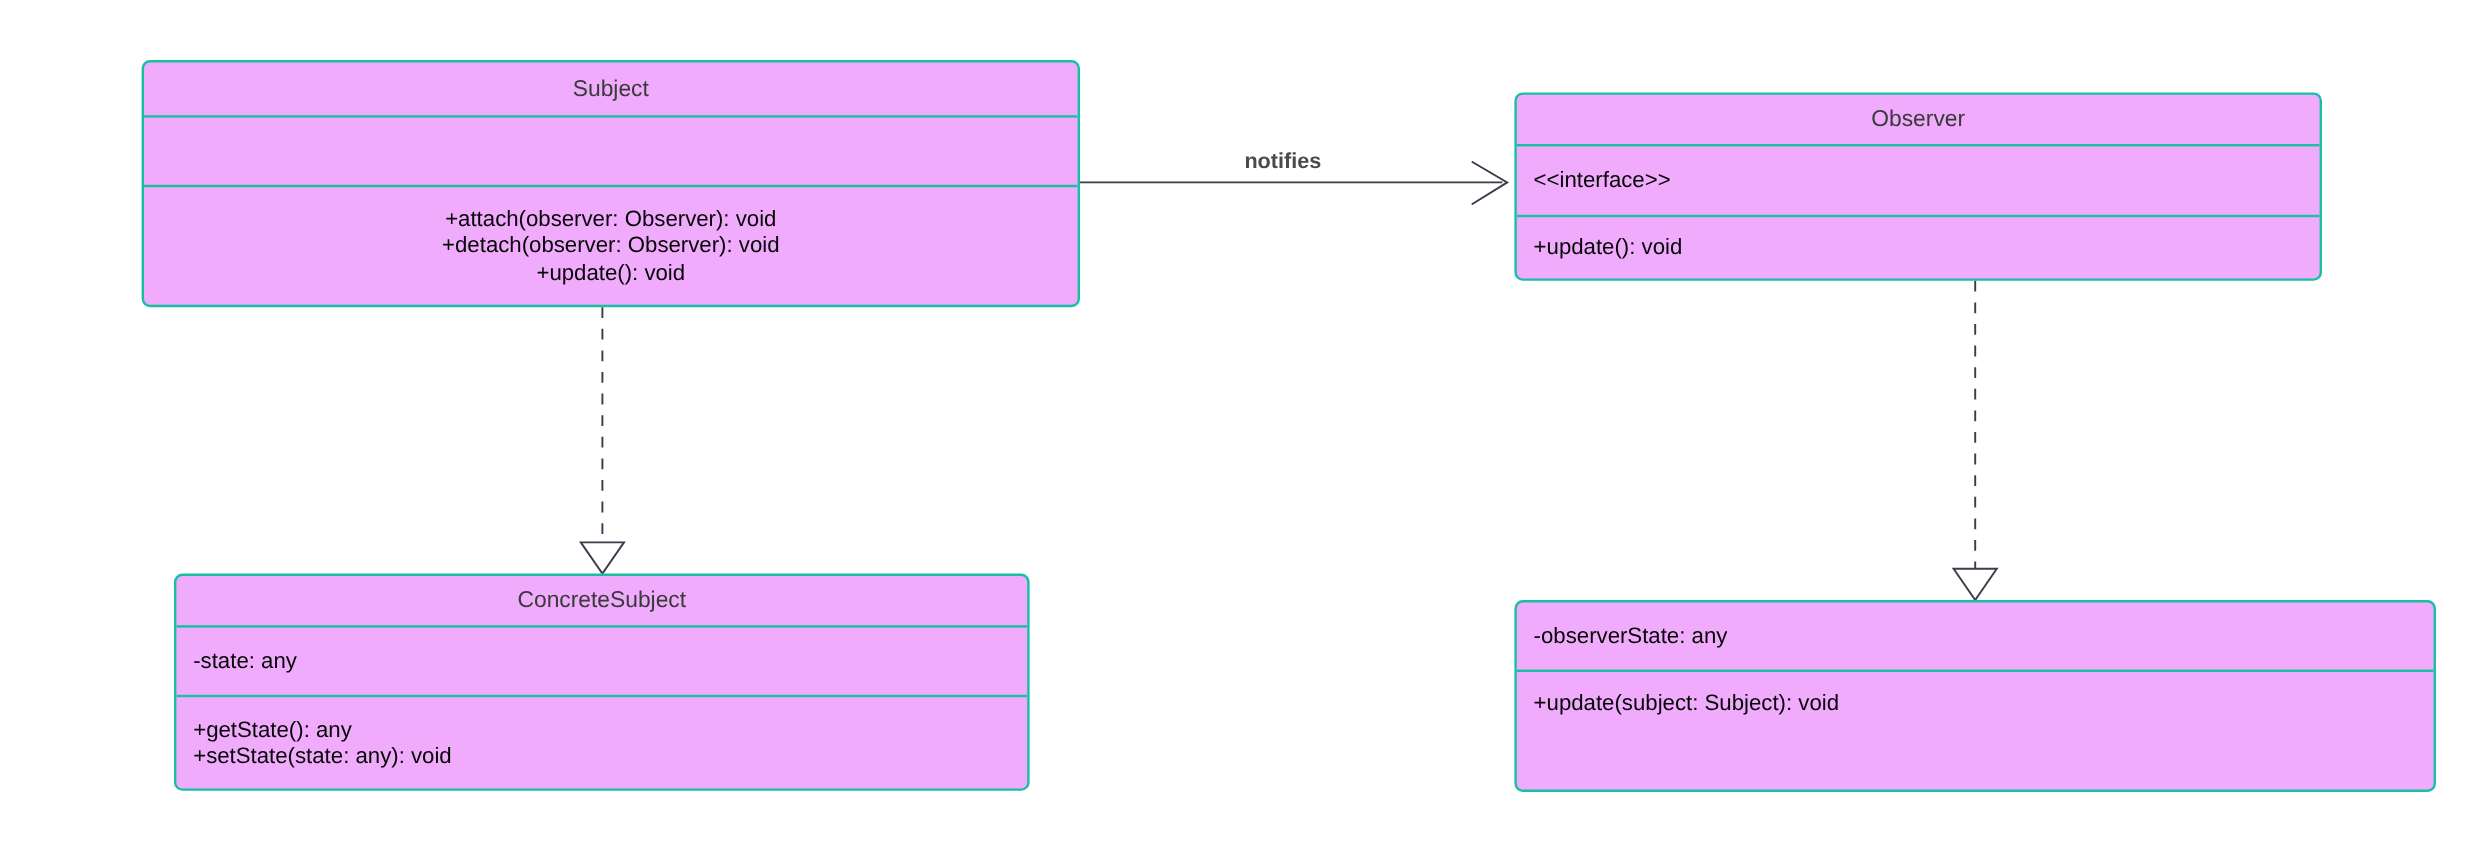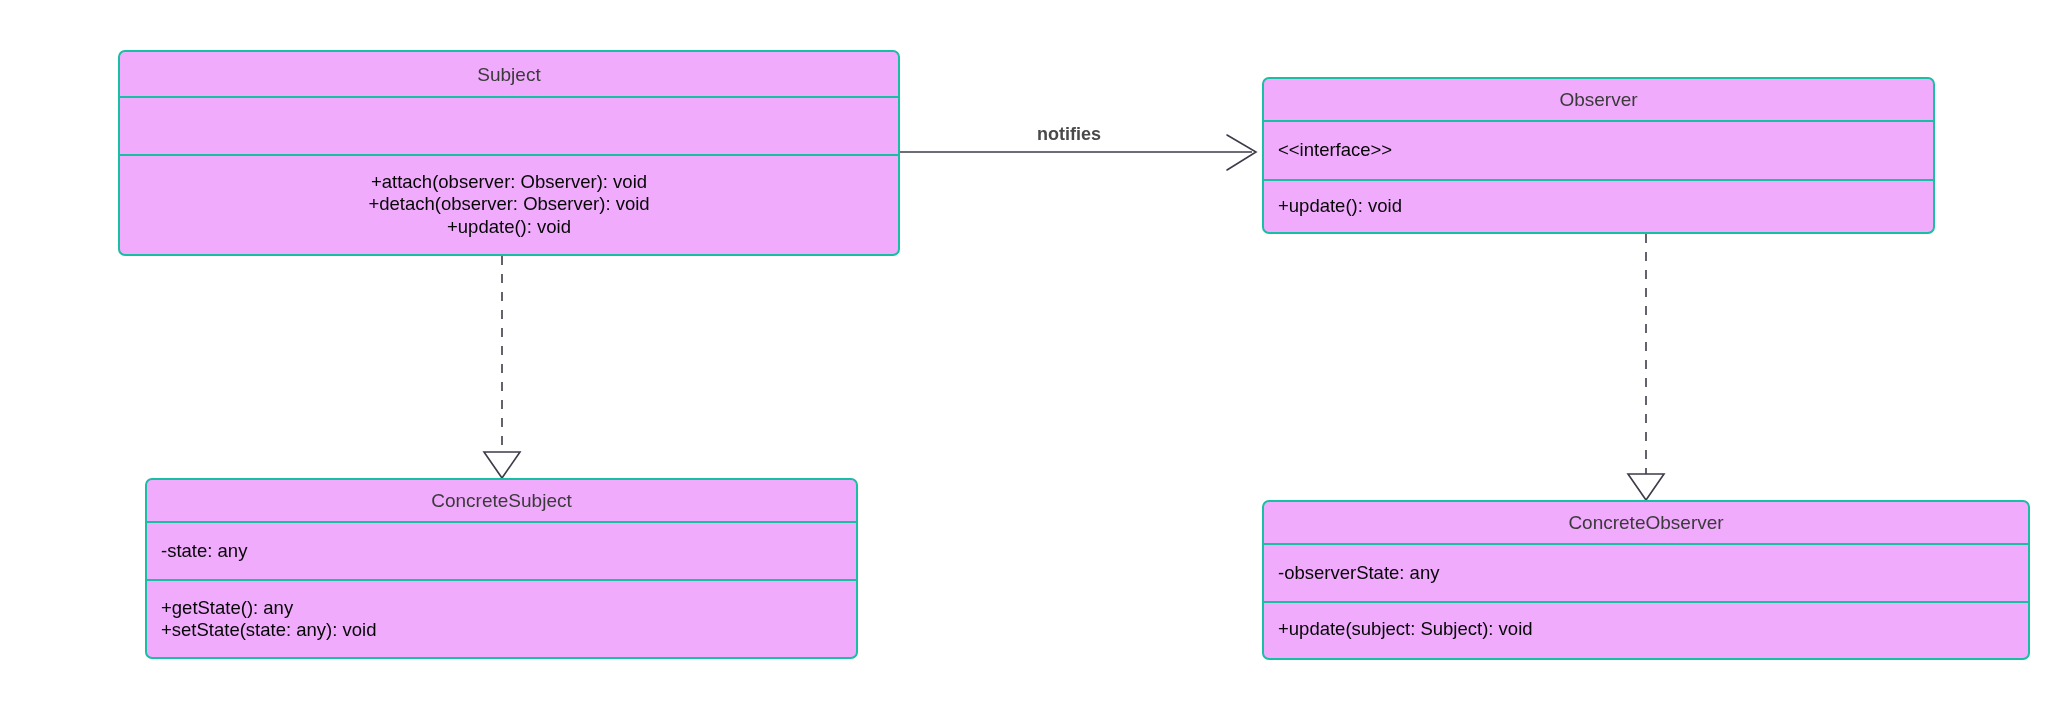--- a/index.html
+++ b/index.html
@@ -115,21 +115,20 @@
     <div class="compartment member-list" style="height:58px;">
       <div class="member">-state: any</div>
     </div>
     <div class="compartment member-list" style="height:76px;">
       <div class="member">+getState(): any</div>
       <div class="member">+setState(state: any): void</div>
     </div>
   </div>
 
   <div class="uml-class" style="left:1262px; top:500px; width:768px; height:160px;">
-    <div class="compartment class-title" style="height:43px;">ConcreteObserver</div>
     <div class="compartment member-list" style="height:58px;">
       <div class="member">-observerState: any</div>
     </div>
     <div class="compartment member-list" style="height:53px;border-radius:18px;">
       <div class="member">+update(subject: Subject): void</div>
     </div>
   </div>
 
 </div>
 

